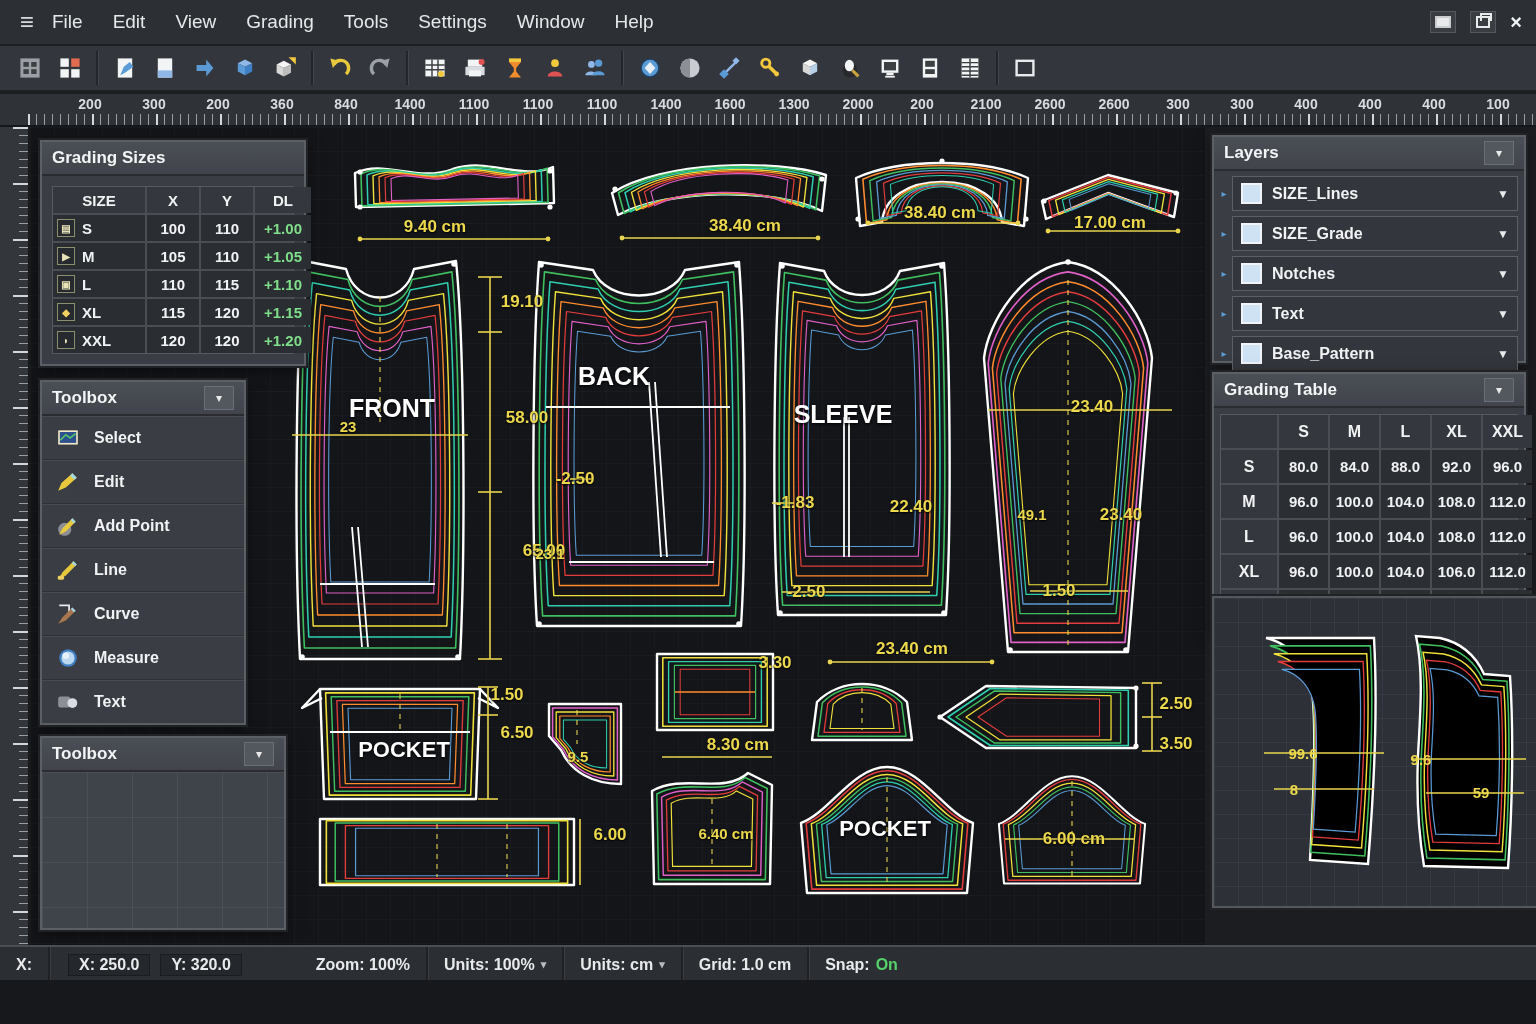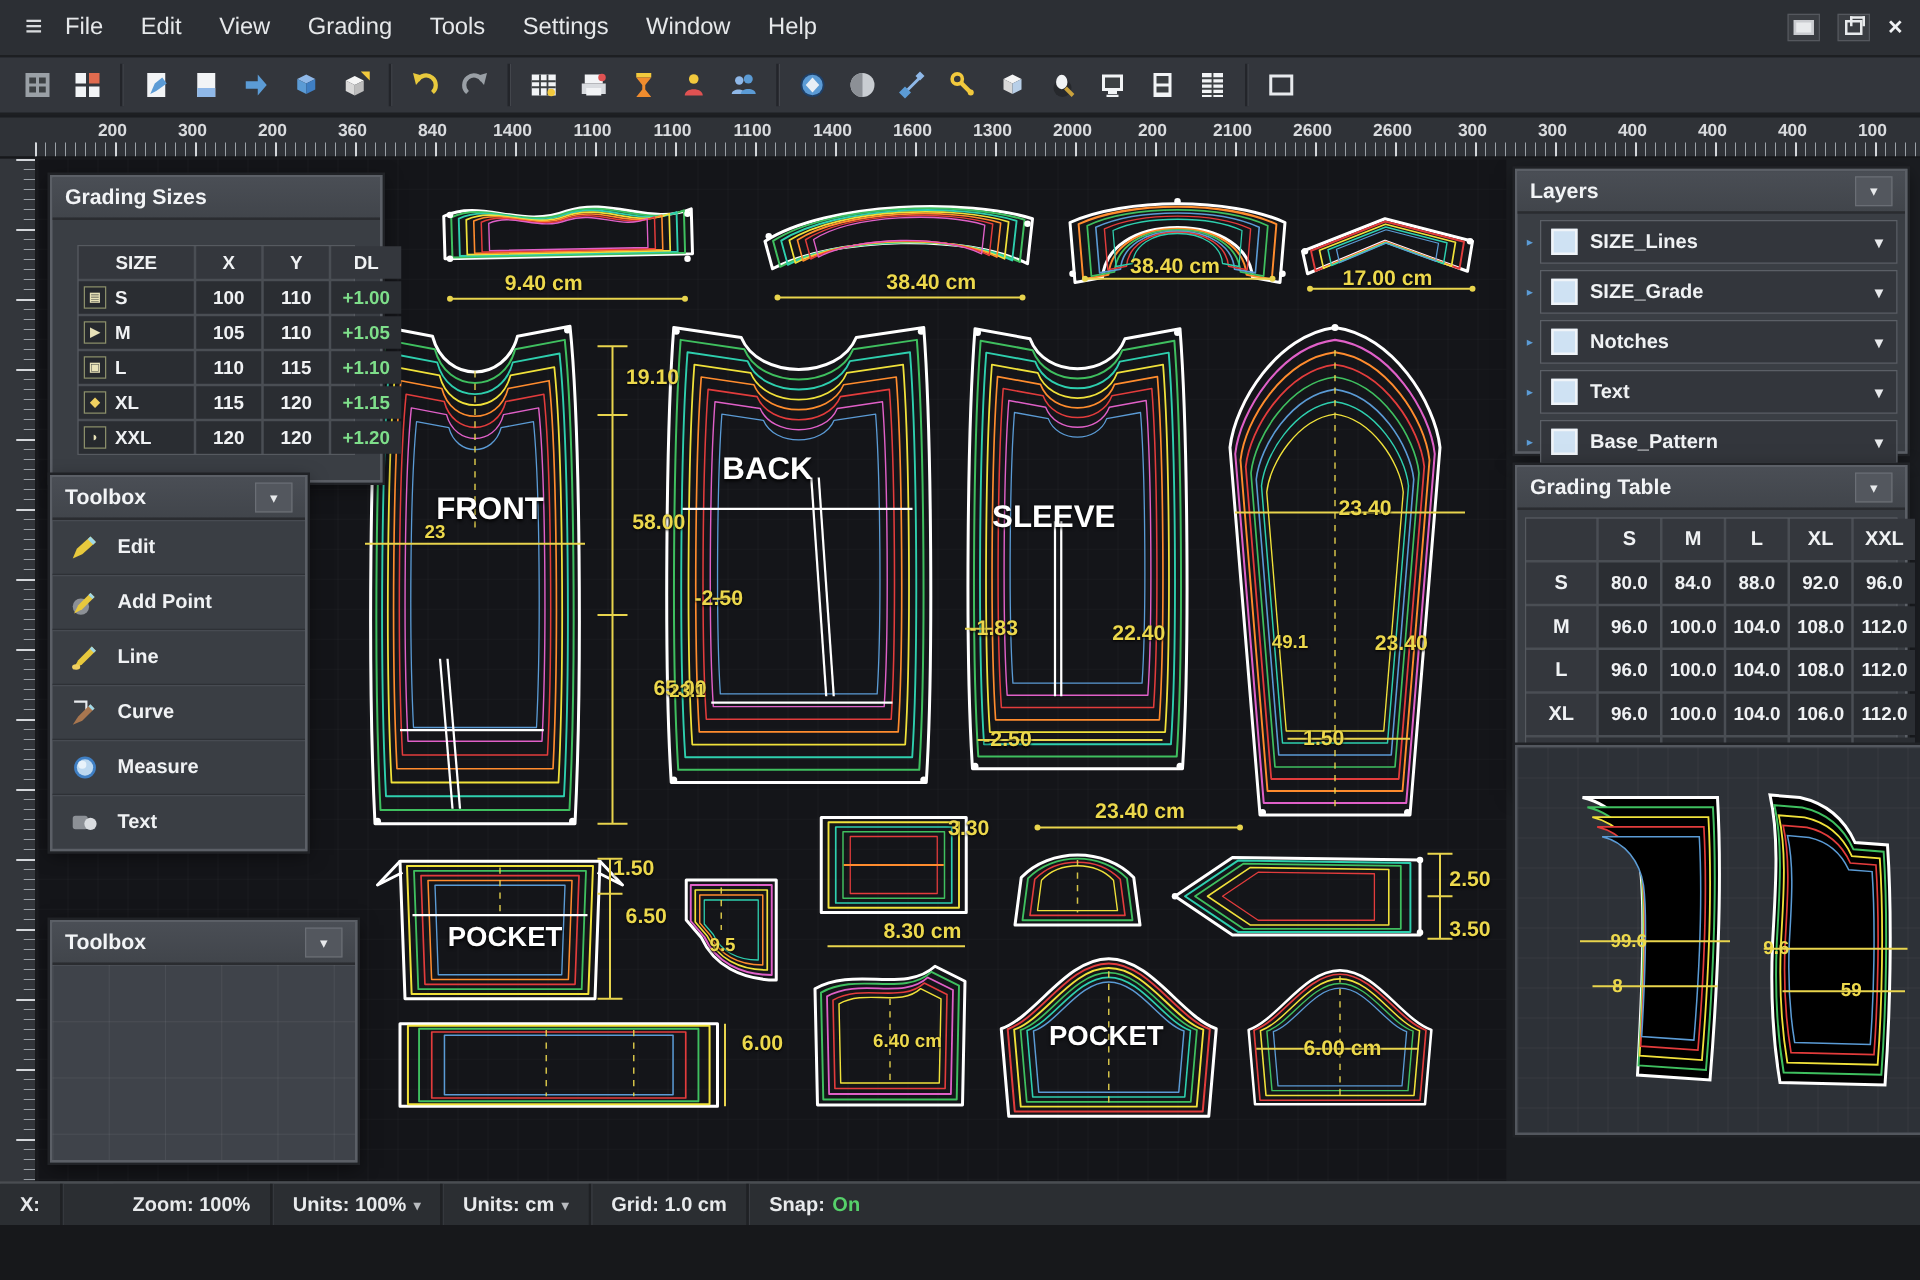--- a/index.html
+++ b/index.html
@@ -62,21 +62,21 @@
   .dim{color:#ecd84c;font-weight:bold;font-size:17px;text-shadow:0 1px 2px #000;}
   .dim.small{font-size:15px;}
   
   .panel{position:absolute;background:#3a3e44;border:2px solid #5b5f66;box-shadow:0 0 0 2px #202226,0 4px 14px rgba(0,0,0,.5);}
   .panel-title{height:32px;background:linear-gradient(#4a4e55,#41454b);display:flex;align-items:center;
                padding:0 10px;border-bottom:2px solid #2a2c30;}
   .panel-title b{font-size:17px;color:#f2f4f6;}
   .dd-btn{margin-left:auto;width:28px;height:22px;background:#53575e;border:1px solid #6a6e75;
           display:flex;align-items:center;justify-content:center;font-size:12px;color:#e8eaec;cursor:pointer;}
   
-  .gs-body{padding:20px;}
+  .gs-body{padding:10px;}
   .gs-grid{display:grid;grid-template-columns:92px 52px 52px 56px;gap:2px;background:#4a4e54;border:1px solid #565a60;}
   .gs-cell{background:#2a2d32;height:26px;display:flex;align-items:center;justify-content:center;
            font-size:15px;font-weight:bold;color:#f0f2f4;}
   .gs-head{background:#34373d;}
   .gs-size{justify-content:flex-start;padding-left:4px;gap:7px;}
   .gs-ic{width:16px;height:16px;border:1px solid #8a8e6a;display:flex;align-items:center;justify-content:center;
          font-size:10px;color:#e8e2b8;background:#26292d;font-style:normal;}
   .gs-dl{color:#7ede8a;}
   
   .tool-row{height:43px;display:flex;align-items:center;gap:14px;padding-left:14px;
@@ -693,20 +693,28 @@
       <span class="gs-cell">120</span>
       <span class="gs-cell gs-dl">+1.20</span>
     </div>
   </div>
 </div>
 
 <div class="panel" style="left:40px;top:380px;width:202px;">
   <div class="panel-title">
       <b>Toolbox</b>
     <span class="dd-btn">▾</span>
+    </div>
+  <div class="tool-row">
+    <svg width="24" height="24" viewBox="0 0 22 22">
+        <rect x="2" y="4" width="18" height="13" fill="#f2e9c8"></rect>
+        <rect x="3.5" y="5.5" width="15" height="10" fill="#2e4f8e"></rect>
+        <path d="M4,13 L9,8 L13,11 L18,7" stroke="#4fc46a" stroke-width="1.5" fill="none"></path>
+      </svg>
+    <span class="tool-label">Select</span>
     </div>
   <div class="tool-row">
     <svg width="24" height="24" viewBox="0 0 22 22">
         <path d="M2,19 L5,12 L15,3 L19,7 L9,16 Z" fill="#e8c93d"></path>
         <polygon points="15,3 19,7 17,9 13,5" fill="#9fd8e8"></polygon>
       </svg>
     <span class="tool-label">Edit</span>
     </div>
   <div class="tool-row">
     <svg width="24" height="24" viewBox="0 0 22 22">
@@ -886,20 +894,24 @@
   <span class="pv-label" style="left:89px;top:155px;">99.6</span>
   <span class="pv-label" style="left:80px;top:191px;">8</span>
   <span class="pv-label" style="left:207px;top:161px;">9.6</span>
   <span class="pv-label" style="left:267px;top:194px;">59</span>
 </div>
 
 <div class="statusbar">
   <span class="sb-seg">
       <span>X:</span>
     </span>
+  <span class="sb-seg" style="border-right:none;box-shadow:none;pad:0;">
+    <span class="sb-inset">X: 250.0</span>
+    <span class="sb-inset">Y: 320.0</span>
+  </span>
   <span class="sb-seg" style="margin-left:40px;">
       <span>Zoom: 100%</span>
     </span>
   <span class="sb-seg">
     <span>Units: 100%</span>
     <span class="sb-chev">▾</span>
     </span>
   <span class="sb-seg">
     <span>Units: cm</span>
     <span class="sb-chev">▾</span>

